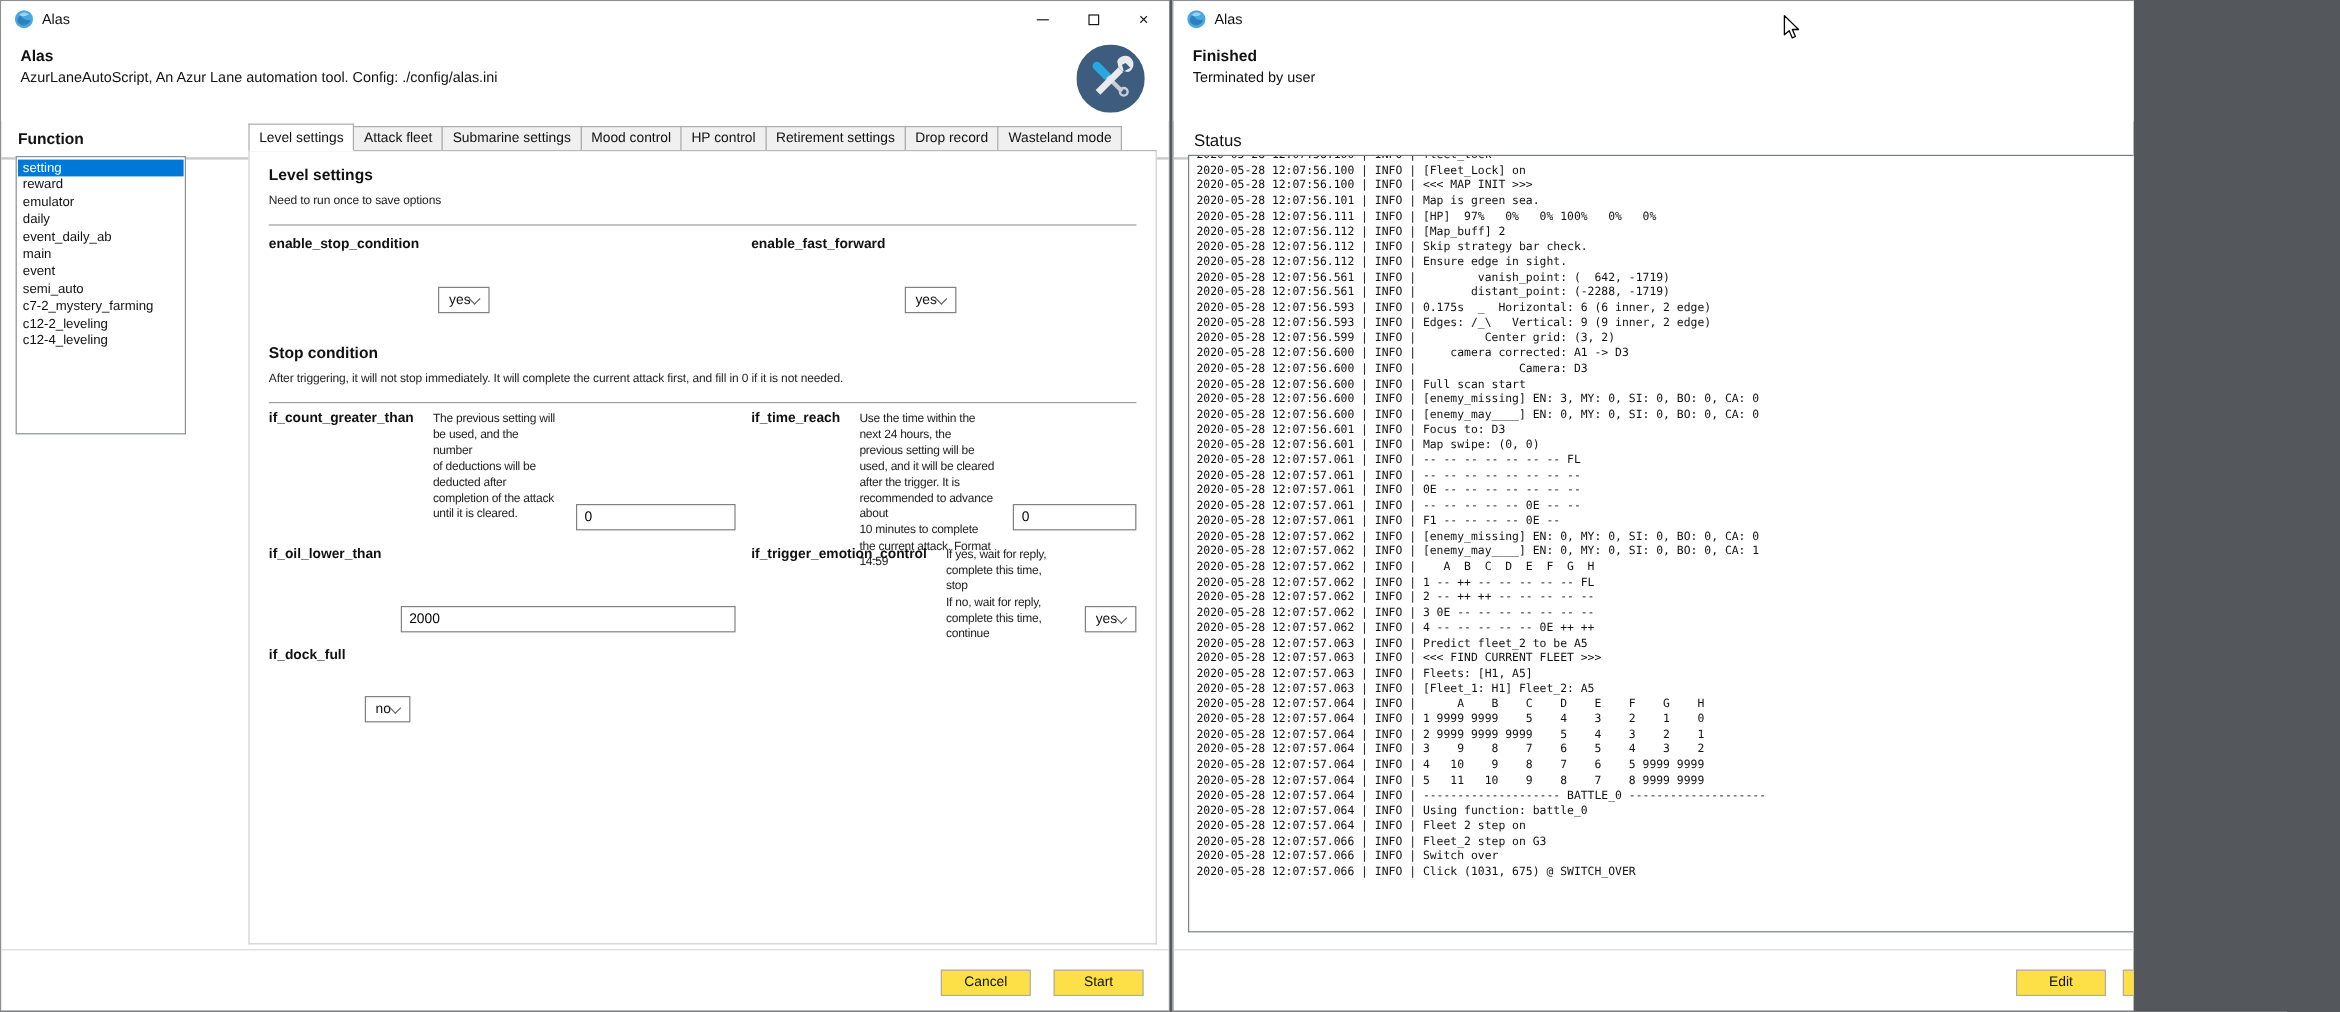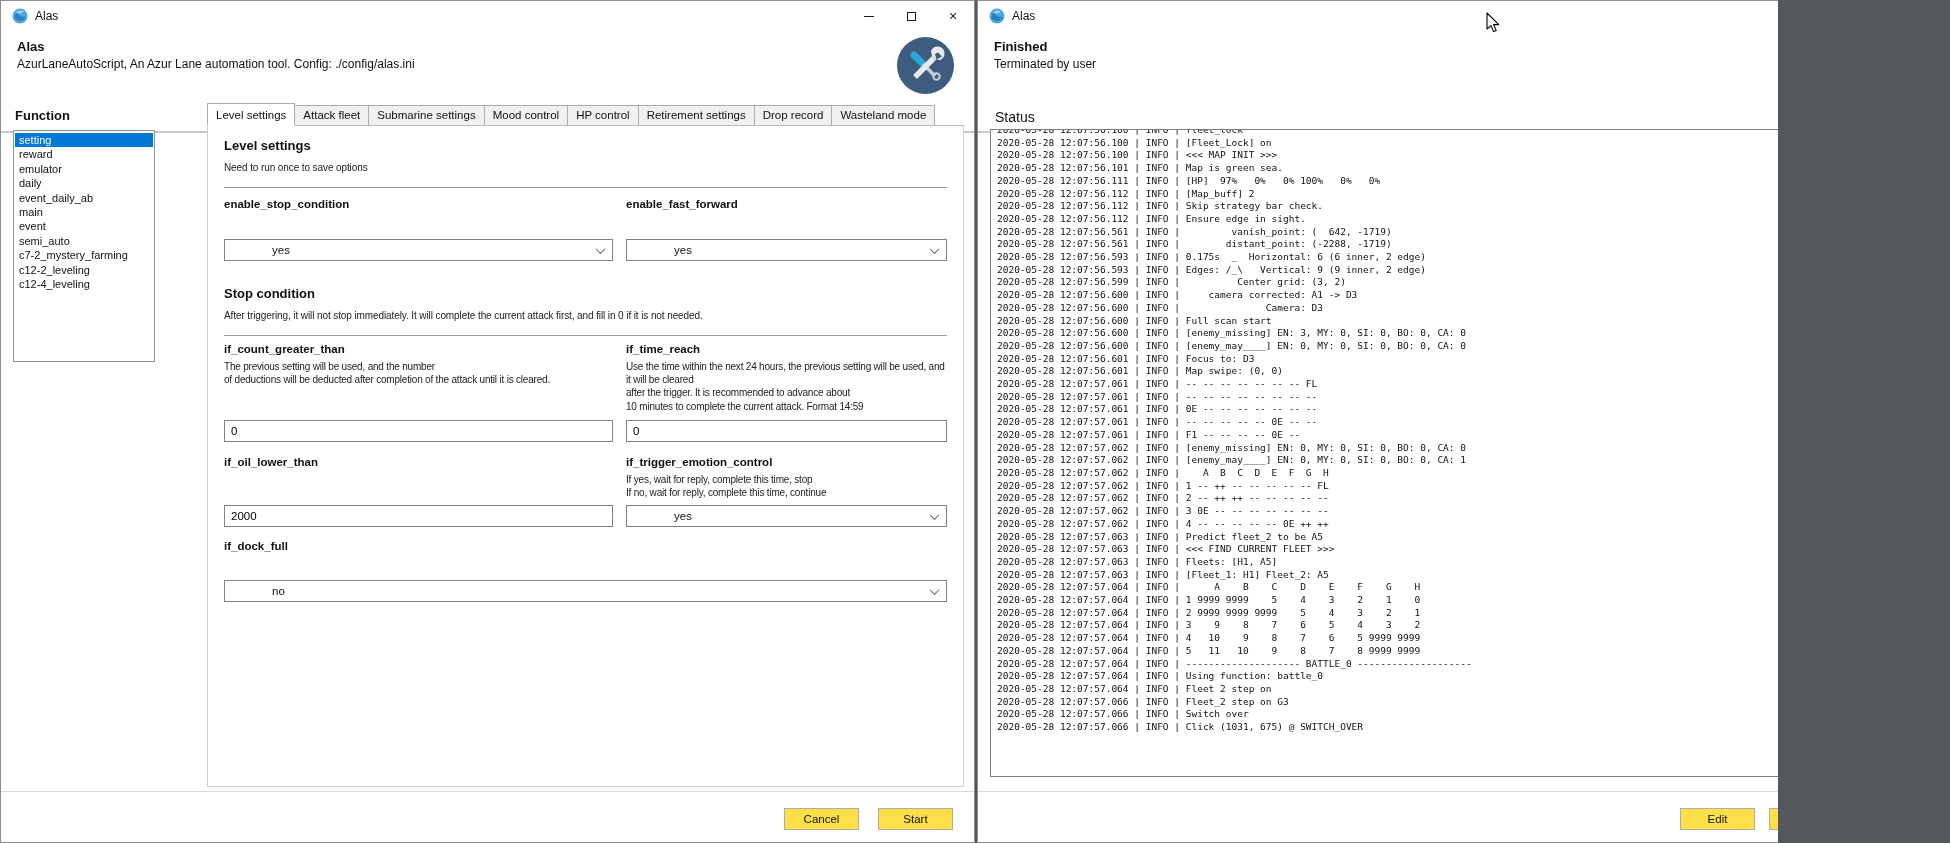--- a/index.html
+++ b/index.html
@@ -45,28 +45,28 @@
                 border-bottom:1px solid #fff; margin-bottom:-1px; }
 
   
   .panel { position:absolute; left:206px; top:124px; width:757px; height:662px;
            border:1px solid #cfcfcf; border-top:1px solid #b9b9b9; background:#fff;
            padding:12px 16px 0 16px; overflow:hidden; }
   .sec-head { font-size:13px; font-weight:bold; }
   .sec-desc { font-size:10px; letter-spacing:-0.1px; margin-top:9px; white-space:pre-line; color:#222; }
   .sec-sep  { border:none; border-top:1px solid #9e9e9e; margin:14px 0 0 0; }
   .field-row { display:flex; gap:13px; margin-top:9px; }
-  .field { display:flex; flex-direction:column; }
+  .field { display:flex; flex-direction:row;gap:16px; }
   .field .f-label { font-size:11.5px; font-weight:bold; margin-bottom:5px; }
   .field .f-desc  { font-size:10px; letter-spacing:-0.2px; line-height:13.2px; white-space:pre-line; color:#222; }
   .field .control { margin-top:auto; }
   .col-l { width:389px; } .col-r { flex:1; }
   .select { height:22px; border:1px solid #818181; background:#fff; display:flex; align-items:center;
             padding:0 8px; font-size:11.5px; cursor:default; }
-  .select .sel-val { flex:1;margin-left:39px; }
+  .select .sel-val { flex:1; }
   .chev { width:7px; height:7px; border-right:1.3px solid #5f6368; border-bottom:1.3px solid #5f6368;
           transform:rotate(45deg) translate(-1px,-1px); }
   .text-input { width:100%; height:22px; border:1px solid #818181; font-size:11.5px;
                 padding:0 6px; font-family:"Liberation Sans", sans-serif; outline:none; }
 
   
   .footer-sep { position:absolute; left:0; right:0; top:790px; border-top:1px solid #d9d9d9; }
   .btn { position:absolute; top:807px; width:75px; height:22px; background:#fde047;
          border:1px solid #adadad; font-size:11.5px; display:flex; align-items:center;
          justify-content:center; cursor:default; }

